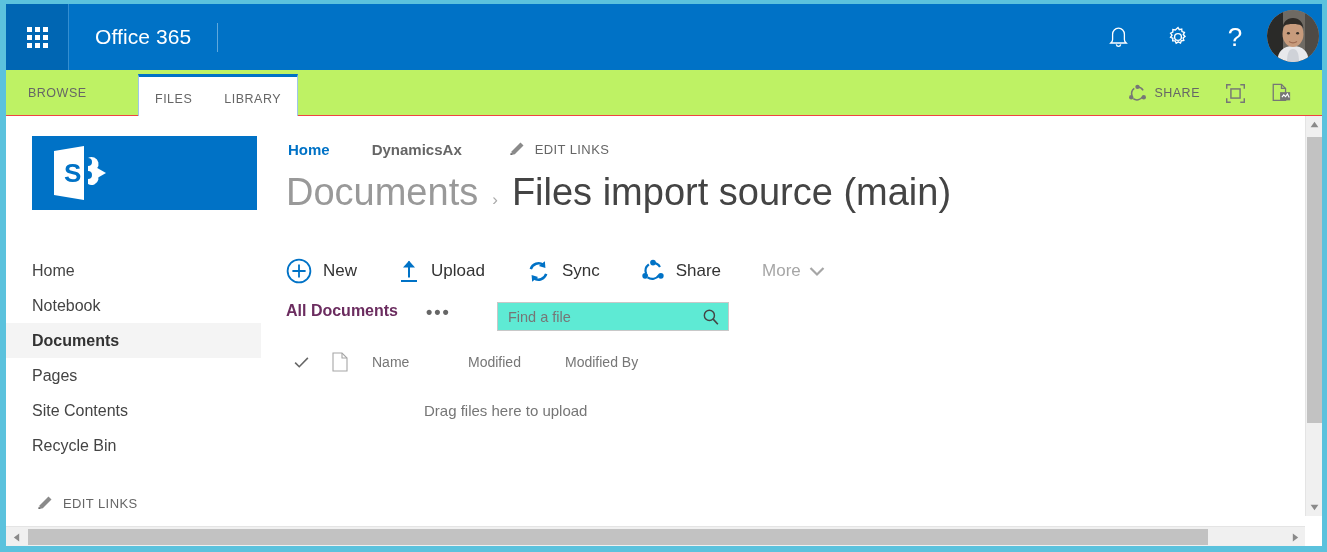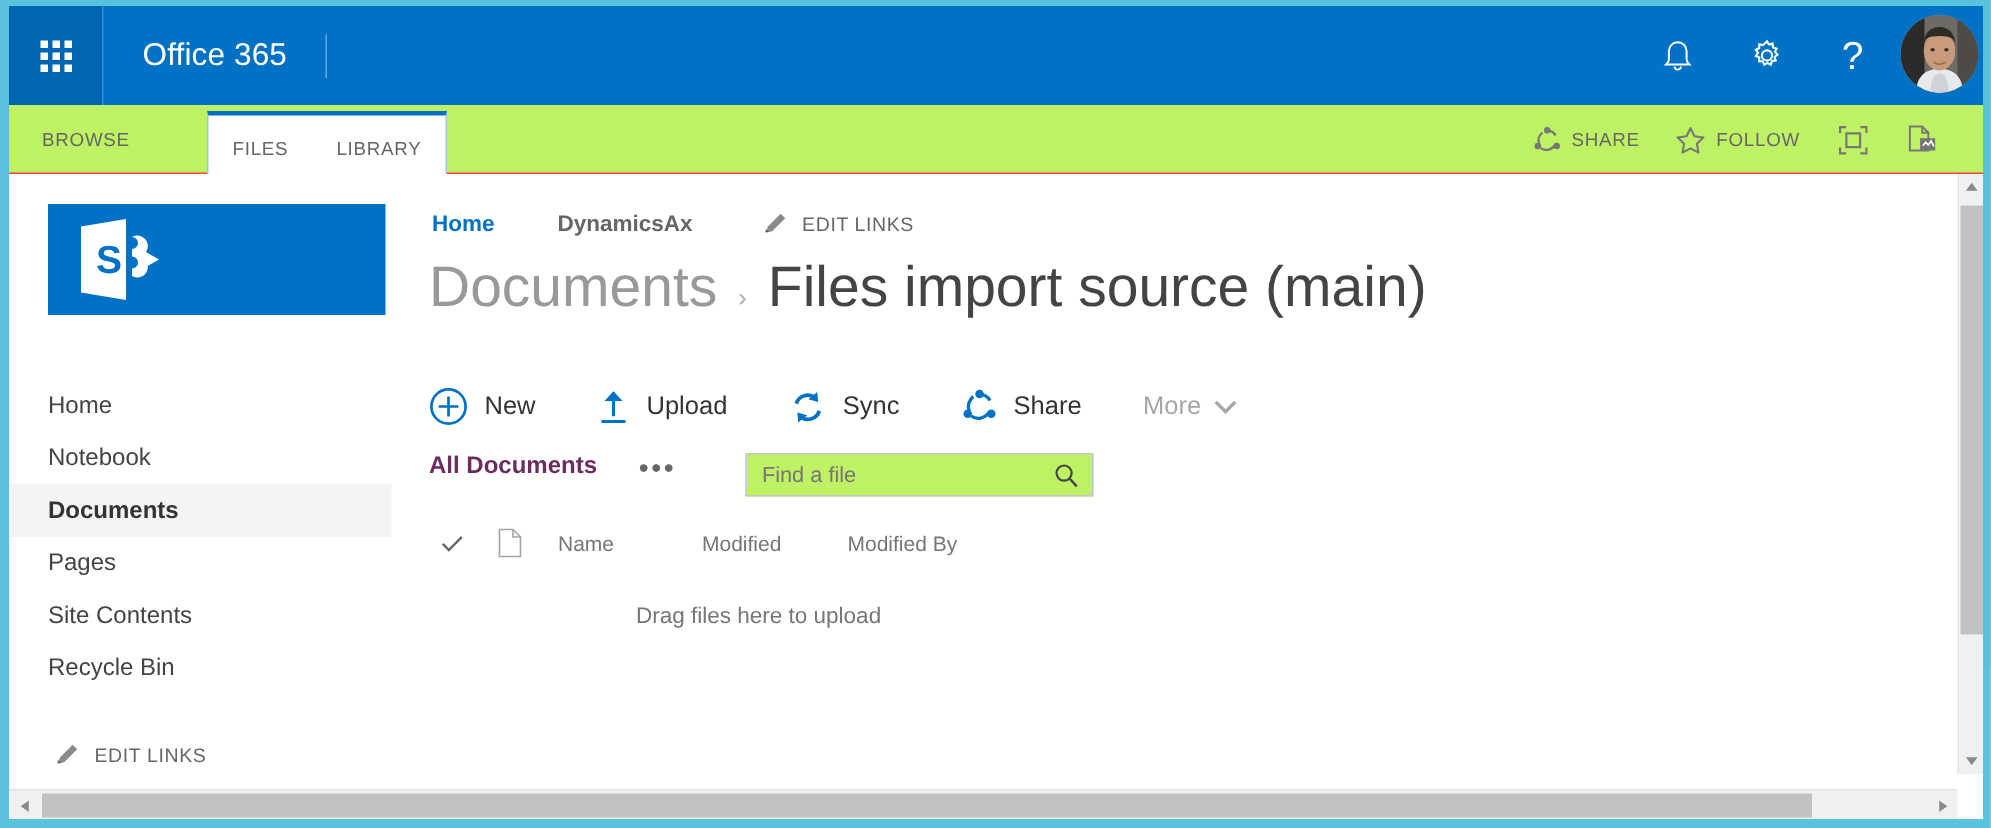--- a/index.html
+++ b/index.html
@@ -316,21 +316,21 @@
     font-size: 18px;
     font-weight: bold;
     letter-spacing: 2px;
     color: #666666;
     cursor: pointer;
   }
   #find-file {
     margin-left: 46px;
     width: 232px; height: 29px;
     border: 1px solid #c8c8c8;
-    background: #bef264;
+    background: #5eead4;
     display: flex; align-items: center;
     padding: 13px 8px;
   }
   #find-file input {
     flex: 1; border: 0; outline: 0;
     font-family: "Liberation Sans", sans-serif;
     font-size: 14.5px;
     color: #767676;
     background: transparent;
   }
@@ -500,26 +500,20 @@
               <path d="M15.2 13.6a6.8 6.8 0 0 1-9.7 1.9"></path>
               <path d="M4.3 12.4A6.8 6.8 0 0 1 6.6 4.6"></path>
             </g>
             <circle cx="10" cy="3" r="2.3" fill="#767676"></circle>
             <circle cx="16.6" cy="14" r="2.3" fill="#767676"></circle>
             <circle cx="3.4" cy="14" r="2.3" fill="#767676"></circle>
           </svg>
           <span>SHARE</span>
         </div>
 
-        <div class="ribbon-cmd">
-          <svg width="20" height="19" viewBox="0 0 22 21">
-            <path d="M11 1.6l2.9 6 6.6.9-4.8 4.6 1.2 6.5L11 16.5l-5.9 3.1 1.2-6.5L1.5 8.5l6.6-.9z" fill="none" stroke="#767676" stroke-width="1.5" stroke-linejoin="round"></path>
-          </svg>
-          <span>FOLLOW</span>
-        </div>
 
         <div class="ribbon-ico-btn">
           <svg width="21" height="21" viewBox="0 0 22 22">
             <g fill="none" stroke="#767676" stroke-width="1.5">
               <path d="M1.8 6V1.8H6"></path>
                 <path d="M16 1.8h4.2V6"></path>
               <path d="M20.2 16v4.2H16"></path>
                 <path d="M6 20.2H1.8V16"></path>
               <rect x="6.2" y="6.2" width="9.6" height="9.6"></rect>
             </g>

